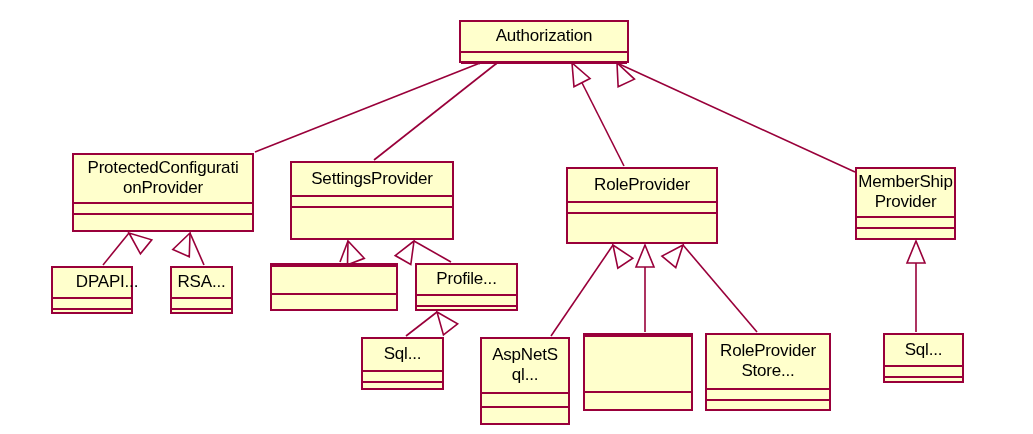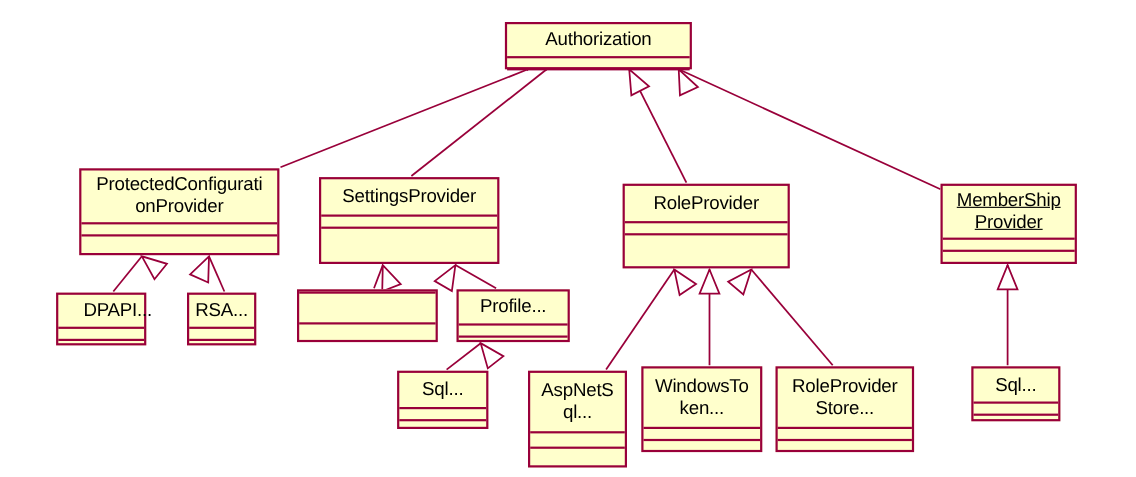--- a/index.html
+++ b/index.html
@@ -143,21 +143,21 @@
       <div class="uml-class" style="left: 290px; top: 161px; width: 164px; height: 79px;">
         <div class="uml-name" style="height: 29px;">SettingsProvider</div>
         <div class="uml-attrs" style="height: 10px;"></div>
         <div class="uml-ops" style="height: 40px;"></div>
       </div>
       <div class="uml-class" style="left: 566px; top: 167px; width: 152px; height: 77px;">
         <div class="uml-name" style="height: 29px;">RoleProvider</div>
         <div class="uml-attrs" style="height: 10px;"></div>
         <div class="uml-ops" style="height: 38px;"></div>
       </div>
-      <div class="uml-class" style="left: 855px; top: 167px; width: 124px; height: 73px; text-decoration: underline;">
+      <div class="uml-class" style="left: 855px; top: 167px; width: 101px; height: 73px;">
         <div class="uml-name" style="height: 44px;">MemberShip
 Provider</div>
         <div class="uml-attrs" style="height: 13px;"></div>
         <div class="uml-ops" style="height: 16px;"></div>
       </div>
       <div class="uml-class" style="left: 51px; top: 266px; width: 82px; height: 48px;">
         <div class="uml-name" style="height: 26px; padding-left: 32px;">DPAPI...</div>
         <div class="uml-attrs" style="height: 10px;"></div>
         <div class="uml-ops" style="height: 12px;"></div>
       </div>
@@ -180,22 +180,20 @@
         <div class="uml-attrs" style="height: 11px;"></div>
         <div class="uml-ops" style="height: 14px;"></div>
       </div>
       <div class="uml-class" style="left: 480px; top: 337px; width: 90px; height: 88px;">
         <div class="uml-name" style="height: 50px;">AspNetS
 ql...</div>
         <div class="uml-attrs" style="height: 12px;"></div>
         <div class="uml-ops" style="height: 15px;"></div>
       </div>
       <div class="uml-class" style="left: 583px; top: 333px; width: 110px; height: 78px;">
-        <div class="uml-name" style="height: 50px;">WindowsTo
-ken...</div>
         <div class="uml-attrs" style="height: 12px;"></div>
         <div class="uml-ops" style="height: 16px;"></div>
       </div>
       <div class="uml-class" style="left: 705px; top: 333px; width: 126px; height: 78px;">
         <div class="uml-name" style="height: 50px;">RoleProvider
 Store...</div>
         <div class="uml-attrs" style="height: 12px;"></div>
         <div class="uml-ops" style="height: 16px;"></div>
       </div>
       <div class="uml-class" style="left: 883px; top: 333px; width: 81px; height: 50px;">

